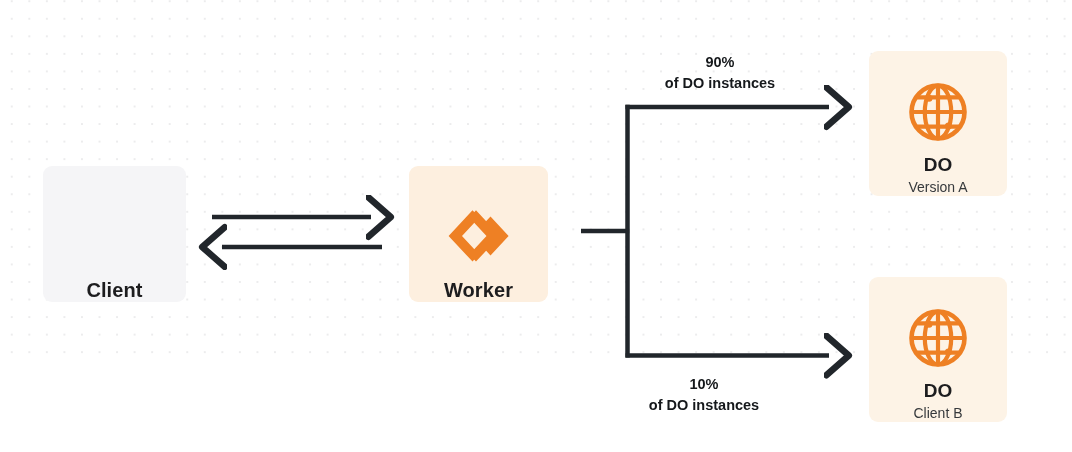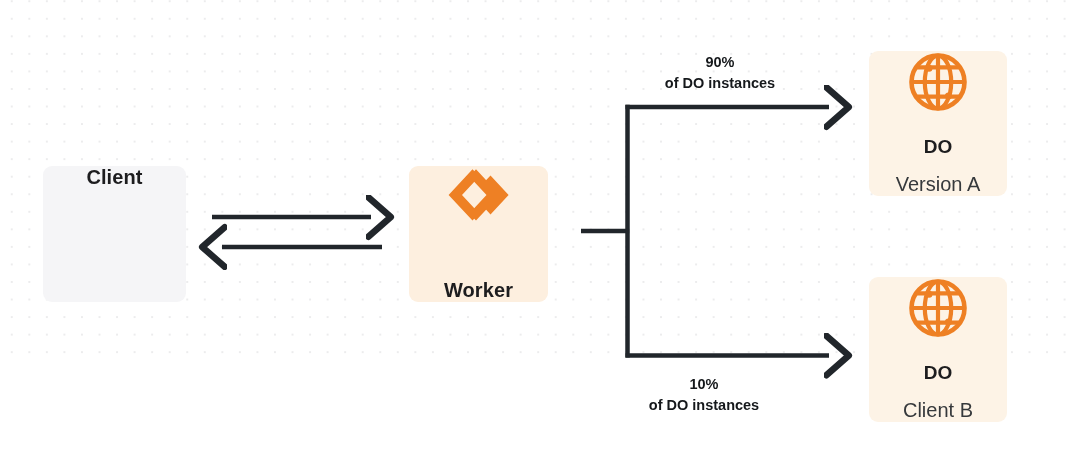--- a/index.html
+++ b/index.html
@@ -24,21 +24,21 @@
     background-position: 3px 10px;
   }
 
   
   .node {
     position: absolute;
     box-sizing: border-box;
     display: flex;
     flex-direction: column;
     align-items: center;
-    justify-content: space-between;
+    justify-content: flex-end;
     border-radius: 9px;
   }
 
   .node-client {
     left: 43px;
     top: 166px;
     width: 143px;
     height: 136px;
     background-color: #f5f5f7;
   }
@@ -83,21 +83,21 @@
     font-size: 20px;
     margin-top: 14px;
   }
 
   .node-title-do {
     font-size: 19px;
     margin-top: 11px;
   }
 
   .node-subtitle {
-    font-size: 20px;
+    font-size: 14px;
     font-weight: normal;
     color: #36393c;
     margin-top: 3px;
     line-height: 1.2;
   }
 
   
   .icon-worker {
     width: 68px;
     height: 58px;

